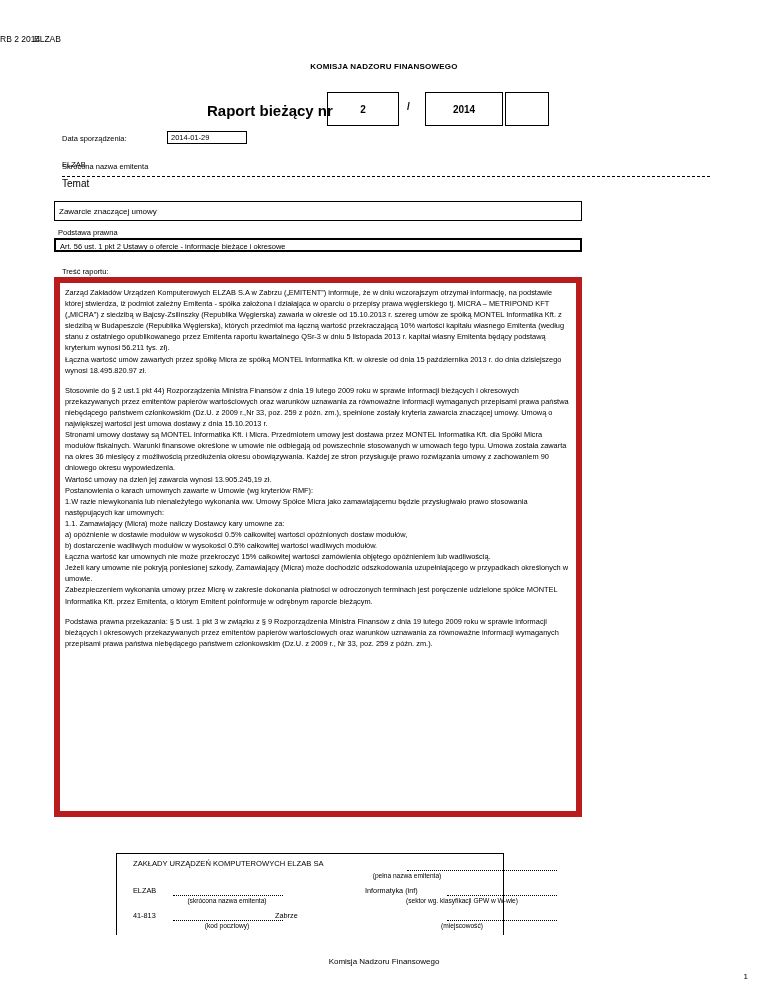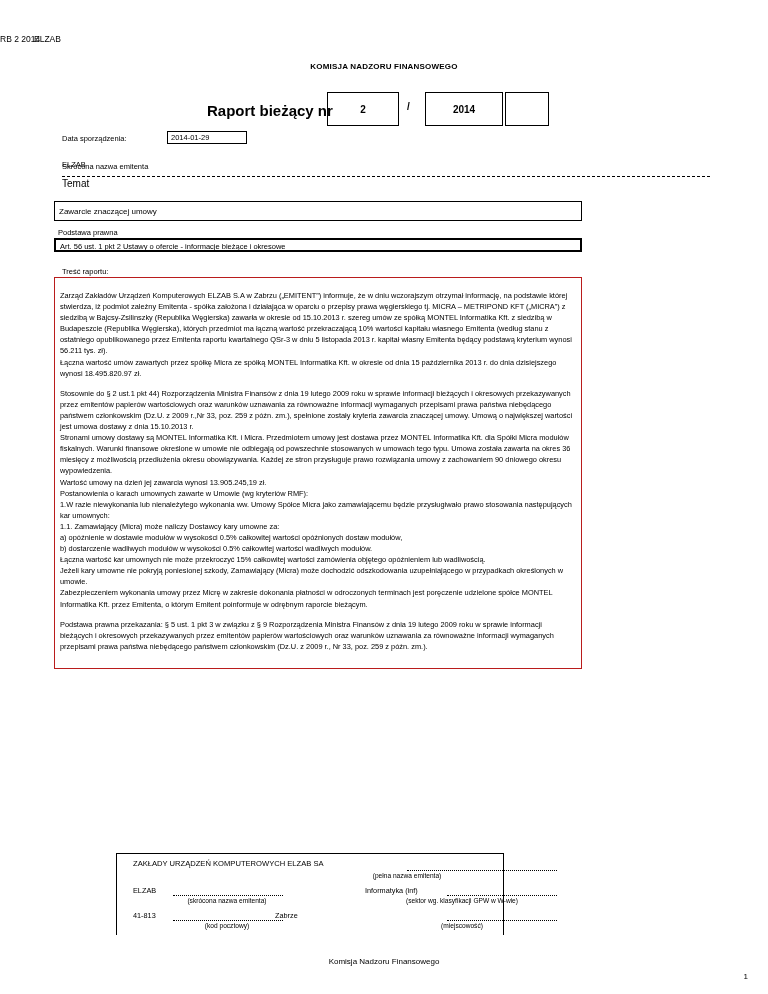--- a/index.html
+++ b/index.html
@@ -180,24 +180,24 @@
     position: absolute;
     left: 62px;
     top: 267px;
     font-size: 7.5px;
   }
   .tresc-box {
     position: absolute;
     left: 54px;
     top: 277px;
     width: 528px;
-    height: 392px;
-    border: 1px solid #b91c1c;
-    box-sizing: border-box;
-    padding: 12px 6px 4px 5px;
+    height: 540px;
+    border: 6px solid #b91c1c;
+    box-sizing: border-box;
+    padding: 4px 6px 4px 5px;
     font-size: 7.4px;
     line-height: 11.1px;
   }
   .tresc-box p {
     margin: 0;
     padding: 0;
   }
   .tresc-box p.gap {
     margin-top: 9px;
   }

